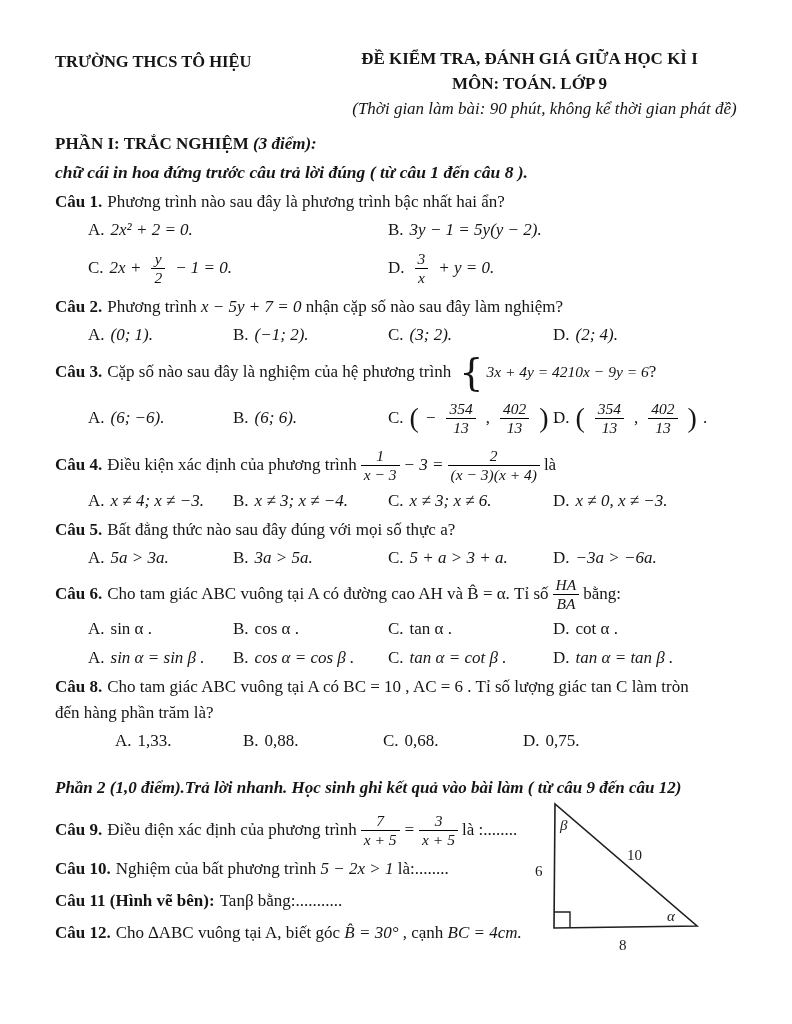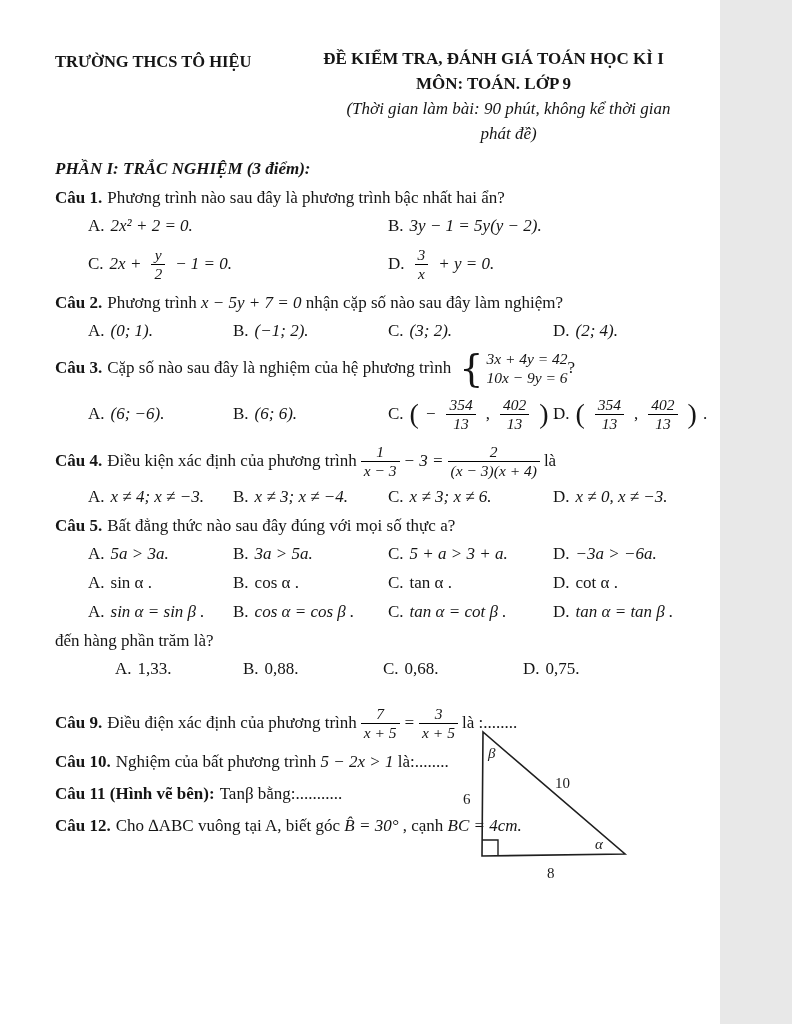--- a/index.html
+++ b/index.html
@@ -1,19 +1,19 @@
 <!DOCTYPE html>
 <html><head>
 <meta charset="utf-8">
 <style>
   html,body{margin:0;padding:0;background:#e8e8e8;}
-  .page{width:720px;height:1024px;background:#ffffff;position:relative;overflow:hidden;
+  .page{width:792px;height:1024px;background:#ffffff;position:relative;overflow:hidden;
         font-family:"Liberation Serif", serif;font-size:17px;color:#151515;}
   .inner{padding:46px 40px 0 55px;}
-  .b{font-weight:bold;font-style:italic;}
+  .b{font-weight:bold;}
   .bi{font-weight:bold;font-style:italic;}
   .math{font-style:italic;}
   
   .hdr{display:flex;margin-bottom:10px;}
   .school{font-weight:bold;width:252px;padding-top:6px;font-size:16.5px;}
   .titles{flex:1;text-align:center;font-weight:bold;line-height:25px;font-size:17px;}
   .time{font-style:italic;font-weight:normal;font-size:17px;padding-left:30px;}
   
   .p1head{margin:10px 0 2px 0;font-size:17px;line-height:26px;}
   .intro{font-weight:bold;font-style:italic;font-size:17.5px;line-height:27px;}
@@ -28,48 +28,49 @@
   .optsF{min-height:46px;align-items:center;}
   .opt{display:flex;align-items:center;gap:6px;}
   
   .frac{display:inline-flex;flex-direction:column;text-align:center;font-style:italic;
         line-height:1.12;font-size:15.5px;margin:0 4px;vertical-align:middle;}
   .fnum{border-bottom:1.3px solid #000;padding:0 3px;}
   .fden{padding:0 3px;}
   
   .sys{display:inline-flex;align-items:center;margin-left:8px;}
   .sysbrace{font-size:38px;font-weight:300;line-height:0.9;margin-right:3px;font-family:"DejaVu Serif",serif;}
-  .syslines{display:inline-flex;flex-direction:column;font-style:italic;line-height:1.25;font-size:15.5px;}
+  .syslines{display:inline-flex;flex-direction:row;font-style:italic;line-height:1.25;font-size:15.5px;}
   .bp{font-size:28px;line-height:1;font-weight:300;}
   
   .p2{position:relative;margin-top:20px;}
   .p2 .stem{line-height:28px;margin-top:4px;align-items:center;}
   .fig{position:absolute;top:22px;right:40px;}
   .fig text{font-size:15px;fill:#1a1a1a;}
   .fig .greek{font-style:italic;}
 </style>
 </head>
 <body>
 
 <div class="page">
  <div class="inner">
 
   <div class="hdr">
     <div class="school">TRƯỜNG THCS TÔ HIỆU</div>
     <div class="titles">
-      <div>ĐỀ KIỂM TRA, ĐÁNH GIÁ TOÁN HỌC KÌ I</div>
+      <div>ĐỀ KIỂM TRA, ĐÁNH GIÁ GIỮA HỌC KÌ I</div>
       <div>MÔN: TOÁN. LỚP 9</div>
       <div class="time">(Thời gian làm bài: 90 phút, không kể thời gian phát đề)</div>
     </div>
   </div>
 
   <div class="p1head">
     <span class="b">PHẦN I: TRẮC NGHIỆM </span><span class="bi">(3 điểm):</span>
   </div>
   <div class="intro">
+    <div>chữ cái in hoa đứng trước câu trả lời đúng ( từ câu 1 đến câu 8 ).</div>
   </div>
 
   <div class="q">
     <div class="stem">
       <span class="qlabel">Câu 1.</span><span>Phương trình nào sau đây là phương trình bậc nhất hai ẩn?</span>
     </div>
     <div class="opts2">
       <span class="opt">
             <span>A.</span>
             <span class="math">2x² + 2 = 0.</span>
@@ -233,20 +234,29 @@
             <span class="math">5 + a &gt; 3 + a.</span>
           </span>
       <span class="opt">
             <span>D.</span>
             <span class="math">−3a &gt; −6a.</span>
           </span>
     </div>
   </div>
 
   <div class="q">
+    <div class="stem fline" style="min-height:40px">
+      <span class="qlabel">Câu 6.</span>
+      <span>Cho tam giác ABC vuông tại A có đường cao AH và B̂ = α. Tỉ số</span>
+      <span class="frac">
+            <span class="fnum">HA</span>
+            <span class="fden">BA</span>
+          </span>
+      <span>bằng:</span>
+    </div>
     <div class="opts">
       <span class="opt">
             <span>A.</span>
             <span>sin α .</span>
           </span>
       <span class="opt">
             <span>B.</span>
             <span>cos α .</span>
           </span>
       <span class="opt">
@@ -275,20 +285,23 @@
             <span class="math">tan α = cot β .</span>
           </span>
       <span class="opt">
             <span>D.</span>
             <span class="math">tan α = tan β .</span>
           </span>
     </div>
   </div>
 
   <div class="q">
+    <div class="stem">
+      <span class="qlabel">Câu 8.</span><span>Cho tam giác ABC vuông tại A có BC = 10 , AC = 6 . Tỉ số lượng giác tan C làm tròn</span>
+    </div>
     <div class="stem">đến hàng phần trăm là?</div>
     <div class="opts8">
       <span class="opt">
             <span>A.</span>
             <span>1,33.</span>
           </span>
       <span class="opt">
             <span>B.</span>
             <span>0,88.</span>
           </span>
@@ -297,20 +310,21 @@
             <span>0,68.</span>
           </span>
       <span class="opt">
             <span>D.</span>
             <span>0,75.</span>
           </span>
     </div>
   </div>
 
   <div class="p2">
+    <div class="intro" style="font-size:17px">Phần 2 (1,0 điểm).Trả lời nhanh. Học sinh ghi kết quả vào bài làm ( từ câu 9 đến câu 12)</div>
 
     <div class="stem fline" style="margin-top:8px">
       <span class="qlabel">Câu 9.</span>
       <span>Điều điện xác định của phương trình</span>
       <span class="frac">
             <span class="fnum">7</span>
             <span class="fden">x + 5</span>
           </span>
       <span class="math">=</span>
       <span class="frac">

